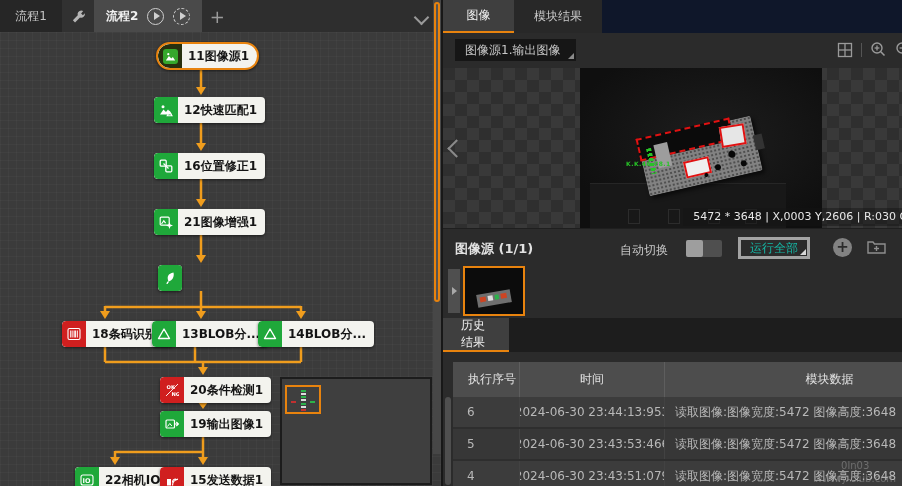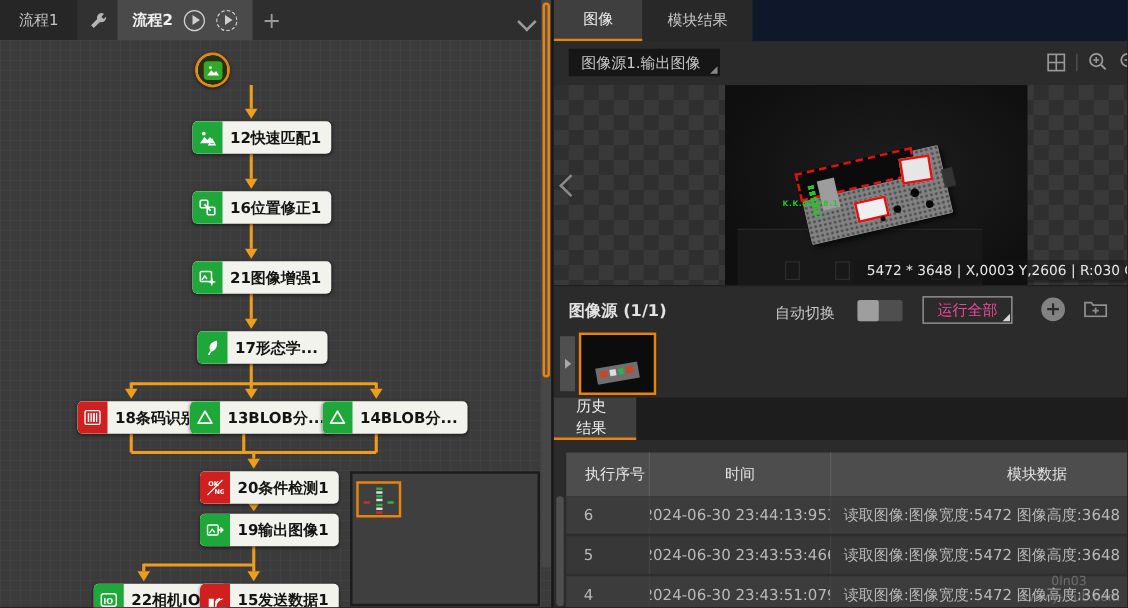--- a/index.html
+++ b/index.html
@@ -65,22 +65,22 @@
   .conn{position:absolute;right:-7px;top:20px;width:9px;height:15px;background:#333;}
   .gannot{position:absolute;left:46px;top:92px;color:#27c427;font-size:6px;font-weight:bold;letter-spacing:.5px;}
   .vchev{position:absolute;left:7px;top:74px;width:11px;height:11px;border-left:2px solid #8a8a8a;border-bottom:2px solid #8a8a8a;transform:rotate(45deg);}
   .vstatus{position:absolute;right:-10px;bottom:2px;height:18px;line-height:18px;padding:0 4px 0 10px;background:rgba(20,20,20,.45);
            color:#e8e8e8;font-size:11px;white-space:nowrap;}
   .source-bar{position:absolute;left:0;top:228px;width:459px;height:90px;background:#2b2b2b;border-top:1px solid #1f1f1f;}
   .sb-title{position:absolute;left:12px;top:11px;font-size:13px;font-weight:bold;color:#e2e2e2;}
   .sb-auto{position:absolute;left:177px;top:13px;font-size:12px;color:#c8c8c8;}
   .toggle{position:absolute;left:243px;top:11px;width:36px;height:17px;background:#4f4f4f;border-radius:2px;}
   .toggle .knob{position:absolute;left:0;top:0;width:17px;height:17px;background:#9e9e9e;border-radius:2px;}
-  .runall-btn{position:absolute;left:295px;top:8px;width:72px;height:22px;border:1px solid #a3a3a3;box-sizing:border-box;
-              color:#ec4899;font-size:12px;display:flex;align-items:center;justify-content:center;background:transparent;font-family:Liberation Serif, serif;}
+  .runall-btn{position:absolute;left:295px;top:8px;width:72px;height:22px;border:3px solid #a3a3a3;box-sizing:border-box;
+              color:#14b8a6;font-size:12px;display:flex;align-items:center;justify-content:center;background:transparent;font-family:Liberation Serif, serif;}
   .runall-btn .corner{position:absolute;right:1px;bottom:1px;width:0;height:0;border-left:6px solid transparent;border-bottom:6px solid #d8d8d8;}
   .addcirc{position:absolute;left:390px;top:9px;width:19px;height:19px;border-radius:50%;background:#828282;color:#2b2b2b;
            display:flex;align-items:center;justify-content:center;font-size:15px;font-weight:bold;line-height:1;}
   .foldadd{position:absolute;left:424px;top:10px;}
   .expander{position:absolute;left:5px;top:40px;width:12px;height:44px;background:#4f4f4f;display:flex;align-items:center;justify-content:center;}
   .expander .tri{width:0;height:0;border-left:5px solid #a8a8a8;border-top:4px solid transparent;border-bottom:4px solid transparent;}
   .thumb{position:absolute;left:20px;top:37px;width:62px;height:50px;border:2px solid #e8830e;background:#0c0c0c;box-sizing:border-box;}
   .minipcb{position:absolute;left:12px;top:24px;width:34px;height:13px;background:#6f6f6f;transform:rotate(-10deg);}
   .minipcb span{position:absolute;top:3px;height:5px;}
   .hist-tabbar{position:absolute;left:0;top:318px;width:459px;height:34px;background:#1d1d1d;display:flex;}
@@ -173,20 +173,21 @@
 
       <div class="node src" style="left:156px;top:10px;">
         <span class="nicon">
             <span class="inner">
           <svg width="11" height="11" viewBox="0 0 14 14">
                 <circle cx="4.2" cy="4" r="1.4" fill="#fff"></circle>
                 <path d="M1 12 L5 6.5 8 9.5 10 7.5 13 12 Z" fill="#fff"></path>
               </svg>
         </span>
           </span>
+        <span class="nlabel">11图像源1</span>
       </div>
 
       <div class="node" style="left:154px;top:65px;">
         <span class="nicon">
           <svg width="14" height="14" viewBox="0 0 14 14">
               <circle cx="4" cy="3.8" r="1.5" fill="#fff"></circle>
               <path d="M1 11.5 L4.5 6.5 7 9 9 6.5 13 11.5 Z" fill="#fff"></path>
               <path d="M8.2 12.8 L10.6 8.6 13 12.8 Z" fill="none" stroke="#fff" stroke-width="1.1"></path>
             </svg>
         </span>
@@ -215,21 +216,20 @@
         <span class="nlabel">21图像增强1</span>
       </div>
 
       <div class="node" style="left:158px;top:233px;">
         <span class="nicon">
           <svg width="14" height="14" viewBox="0 0 14 14">
               <path d="M10.5 1.5 C5 2.5 3.5 6 5.5 10.5 C9.5 9.5 11.5 5.5 10.5 1.5 Z" fill="#fff"></path>
               <path d="M5.5 10.5 C4.5 11.5 4 12.5 4 13" stroke="#fff" stroke-width="1.2" fill="none"></path>
             </svg>
         </span>
-        <span class="nlabel">17形态学...</span>
       </div>
 
       <div class="node" style="left:62px;top:289px;">
         <span class="nicon red">
           <svg width="14" height="14" viewBox="0 0 14 14">
               <rect x="1" y="1.5" width="12" height="11" rx="1.5" fill="none" stroke="#fff" stroke-width="1.1"></rect>
               <g fill="#fff">
                 <rect x="3.2" y="3.5" width="1.2" height="7"></rect>
                 <rect x="5.4" y="3.5" width="1" height="7"></rect>
                 <rect x="7.3" y="3.5" width="1.6" height="7"></rect>

